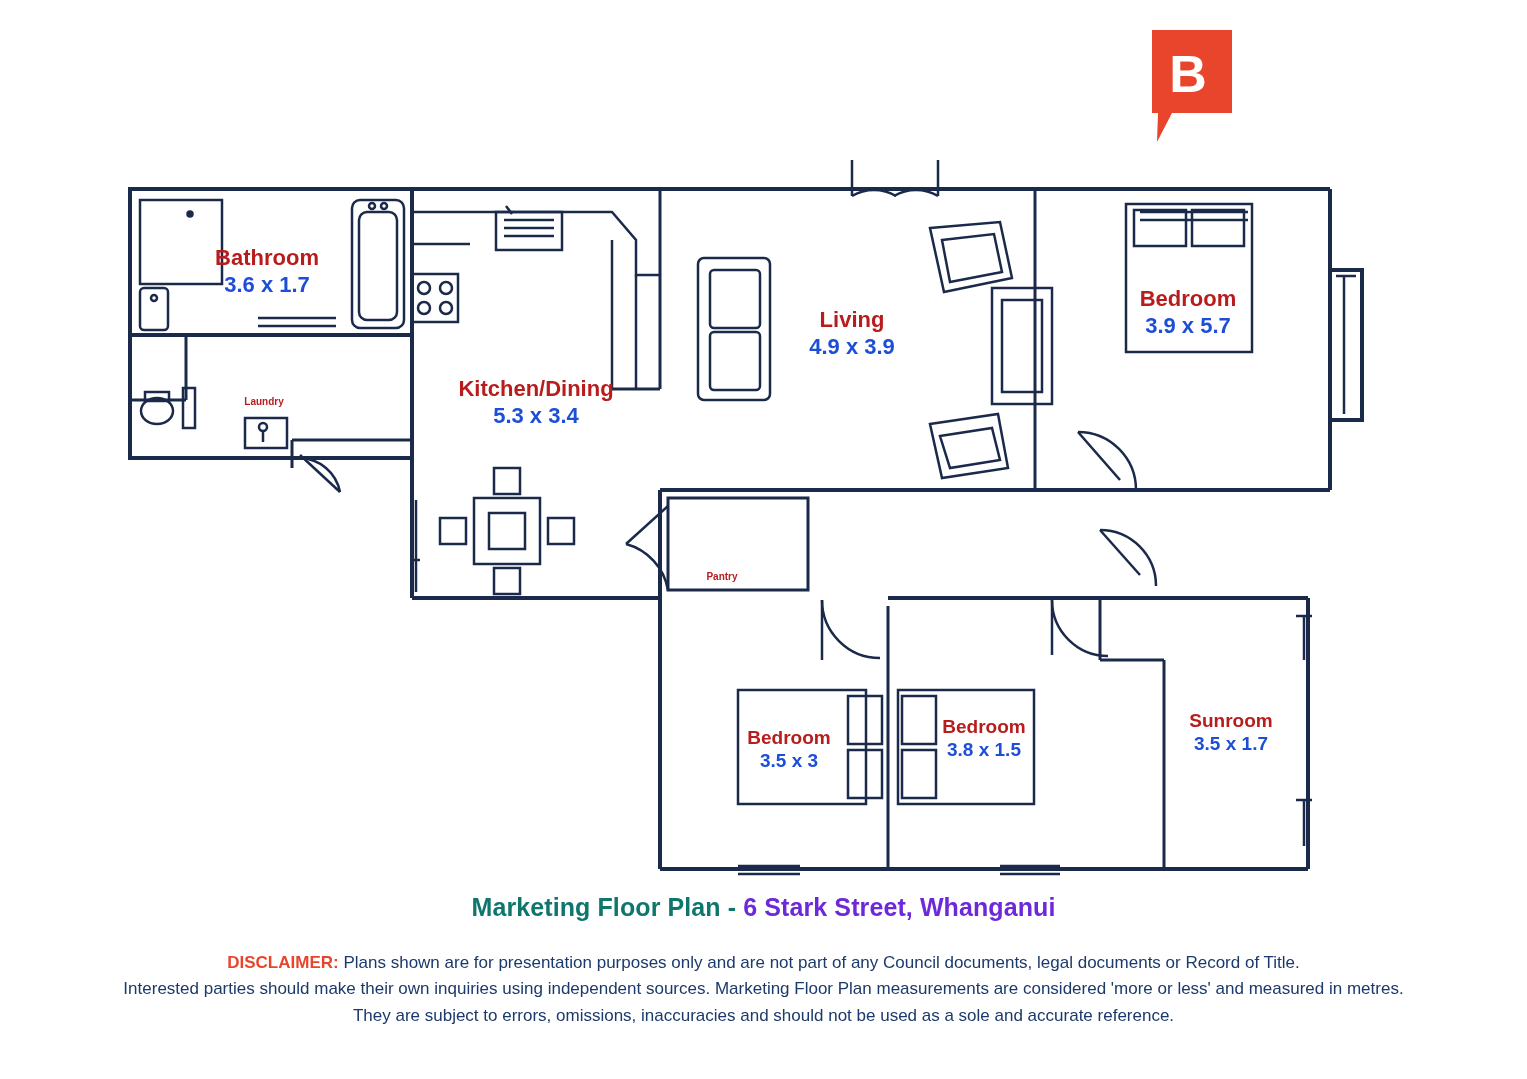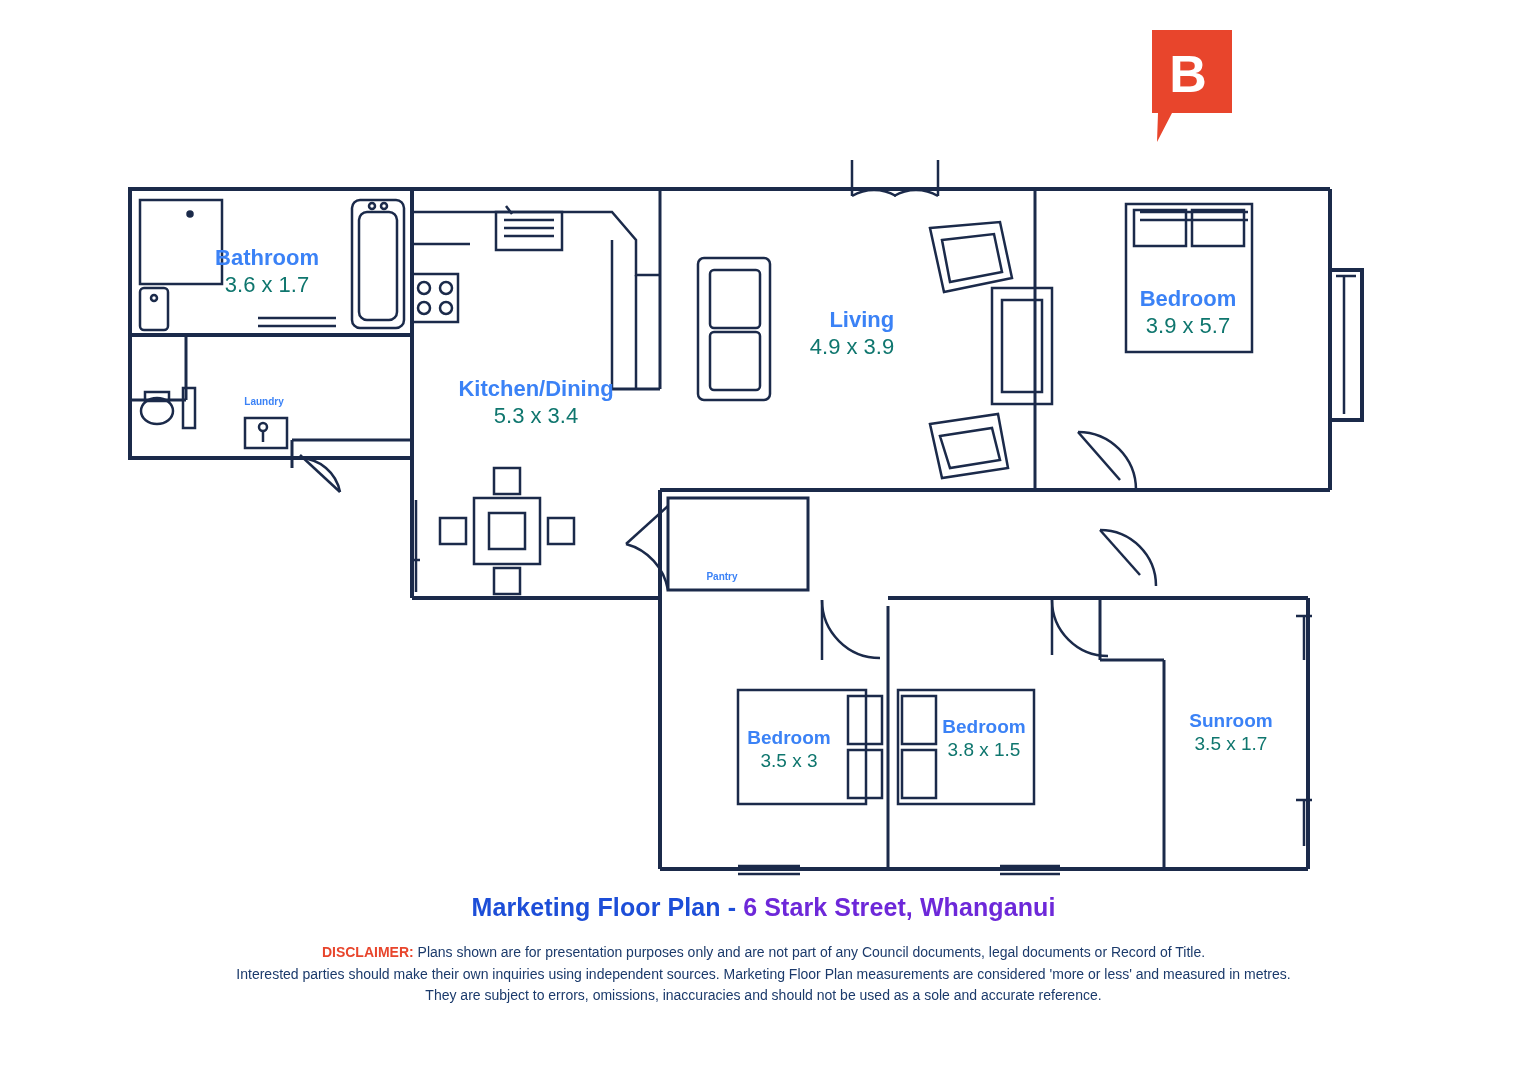--- a/index.html
+++ b/index.html
@@ -26,54 +26,53 @@
     height: 112px;
   }
   .label {
     position: absolute;
     text-align: center;
     line-height: 1.22;
     white-space: nowrap;
     transform: translate(-50%, -50%);
   }
   .label .rname {
-    color: #3b82f6;
+    color: #b91c1c;
     font-weight: bold;
     display: block;
-    text-align: right;
   }
   .label .rdim {
-    color: #0f766e;
-    font-weight: normal;
+    color: #1d4ed8;
+    font-weight: bold;
     display: block;
   }
   .label.big .rname { font-size: 22px; }
   .label.big .rdim  { font-size: 22px; }
   .label.med .rname { font-size: 19px; }
   .label.med .rdim  { font-size: 19px; }
   .label.small .rname { font-size: 10px; }
 
   .title-block {
     position: absolute;
     left: 0;
     right: 0;
     top: 893px;
     text-align: center;
   }
   .title-line {
     font-size: 25px;
     font-weight: bold;
     letter-spacing: 0.1px;
   }
-  .title-line .t-red { color: #1d4ed8; }
+  .title-line .t-red { color: #0f766e; }
   .title-line .t-blue { color: #6d28d9; }
   .disclaimer {
-    margin-top: 20px;
+    margin-top: 28px;
     color: #1b3a6b;
-    font-size: 14px;
+    font-size: 17px;
     line-height: 1.55;
   }
   .disclaimer .d-lead {
     color: #e8452c;
     font-weight: bold;
   }
 </style>
 </head>
 <body>
 

